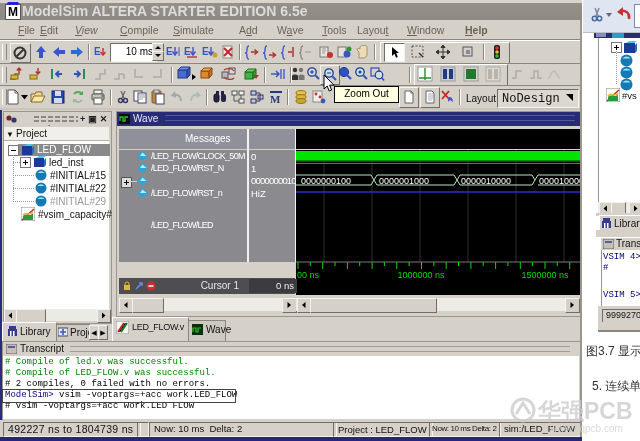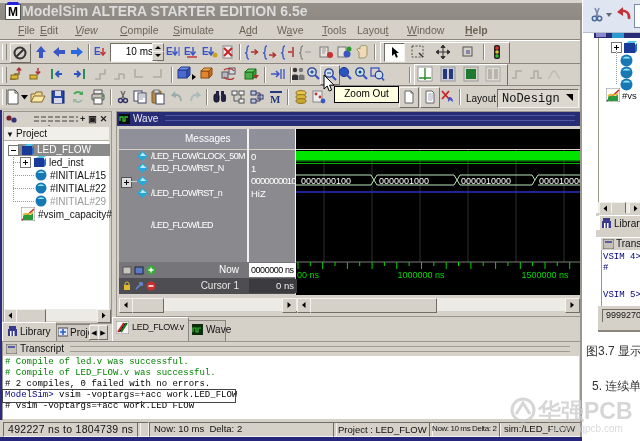--- a/index.html
+++ b/index.html
@@ -740,40 +740,20 @@
   <path d="M2 112v7M26.7 112v7M51.4 112v7M76.1 112v7M100.8 112v7M125.5 112v7M150.2 112v7M174.9 112v7M199.6 112v7M224.3 112v7M249 112v7M273.7 112v7"></path>
  </g>
  <g font-family="Liberation Sans" font-size="9" fill="#00d800">
   <text x="1" y="128">00 ns</text>
   <text x="125" y="128" text-anchor="middle">1000000 ns</text>
   <text x="249" y="128" text-anchor="middle">1500000 ns</text>
  </g>
 </svg>
 </div>
 
-<div class="abs" style="left:119px;top:262px;width:176px;height:16px;background:#76767a;" id="nowrow">
- <div class="abs" style="left:3px;top:3px;width:10px;height:10px;">
-        <svg width="10" height="10">
-          <rect x="1" y="2" width="8" height="7" fill="#c8c4bc" stroke="#555"></rect>
-        </svg>
-      </div>
- <div class="abs" style="left:15px;top:3px;width:10px;height:10px;">
-        <svg width="10" height="10">
-          <rect x="1" y="2" width="8" height="7" fill="#5a7ac8" stroke="#223"></rect>
-        </svg>
-      </div>
- <div class="abs" style="left:27px;top:3px;width:10px;height:10px;">
-        <svg width="10" height="10">
-          <circle cx="5" cy="5" r="4.5" fill="#3aa83a"></circle>
-          <path d="M2.5 5h5M5 2.5v5" stroke="#fff" stroke-width="1.3"></path>
-        </svg>
-      </div>
- <div class="abs" style="right:56px;top:2px;font:10px 'Liberation Sans',sans-serif;color:#fff;">Now</div>
- <div class="abs" style="left:130px;top:1px;width:45px;height:14px;background:#fff;font:9px 'Liberation Sans',sans-serif;color:#000;line-height:14px;padding-left:2px;letter-spacing:-0.45px;">0000000 ns</div>
-</div>
 <div class="abs" style="left:119px;top:278px;width:176px;height:16px;background:#4e4e52;" id="currow">
  <div class="abs" style="left:3px;top:3px;width:10px;height:10px;">
         <svg width="10" height="10">
           <rect x="2" y="4" width="6" height="5" fill="#e0b830"></rect>
           <path d="M3 4V3a2 2 0 014 0v1" stroke="#e0b830" fill="none"></path>
         </svg>
       </div>
  <div class="abs" style="left:15px;top:3px;width:10px;height:10px;">
         <svg width="10" height="10">
           <path d="M2 8l6-6M5 2h3v3" stroke="#6a8ae0" stroke-width="1.5" fill="none"></path>

